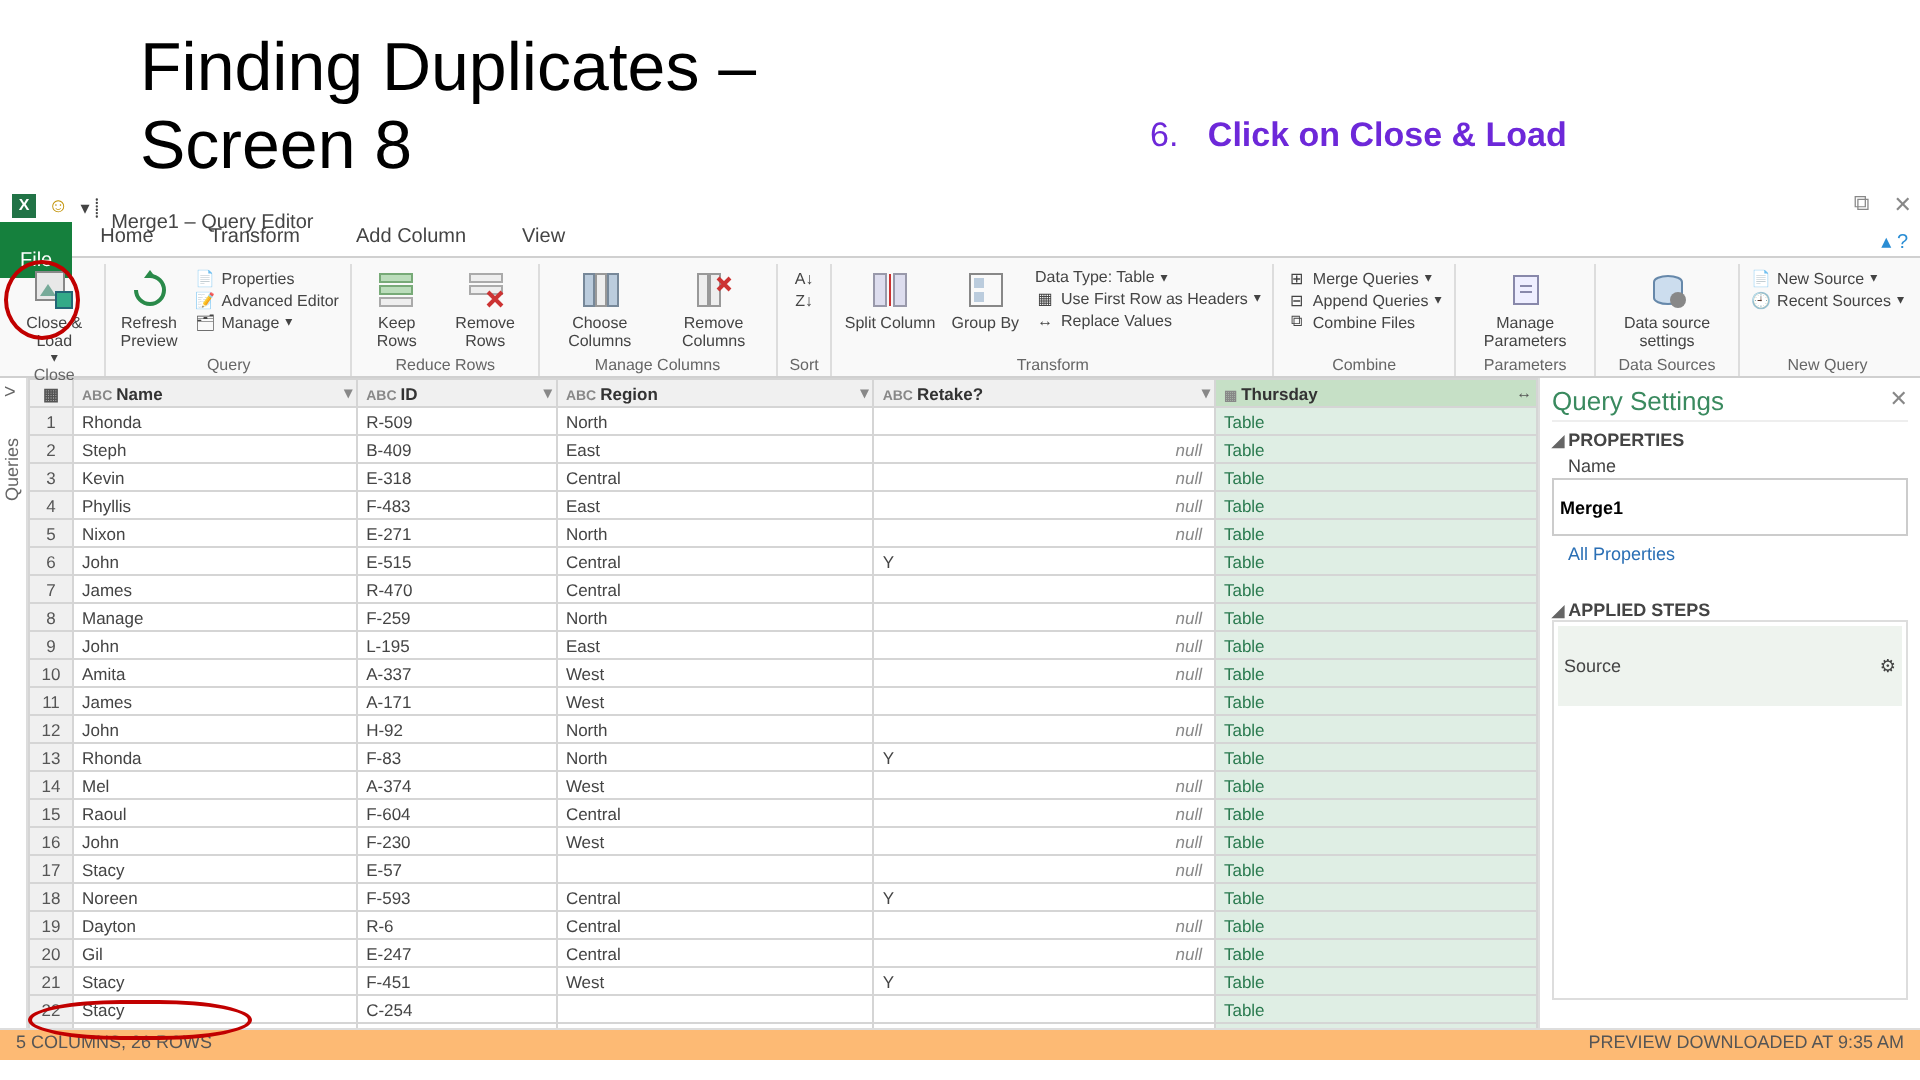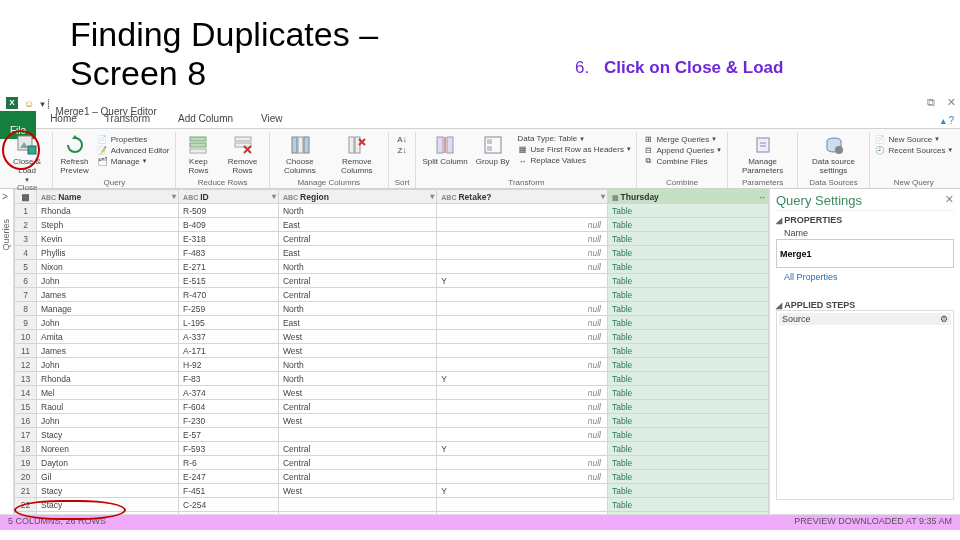--- a/index.html
+++ b/index.html
@@ -208,29 +208,29 @@
   }
   .link-text { color:#2a6fb5; font-size:9px;}
   .steps-box {
     border:1px solid #ddd;
     height:190px;
     padding:2px;
   }
   .step-item {
     display:flex; justify-content:space-between;
     background:#eef3ee;
-    padding:1px 3px;
+    padding:15px 3px;
     font-size:9px;
     align-items:center;
   }
   .status-bar {
     position:absolute;
     bottom:0; left:0; right:0;
     height:16px;
-    background:#f0abfc;
+    background:#fdba74;
     border-top:1px solid #ddd;
     font-size:9px;
     color:#555;
     display:flex; justify-content:space-between;
     padding:1px 8px;
   }
   svg { display:block; }
 </style>
 </head>
 <body>

